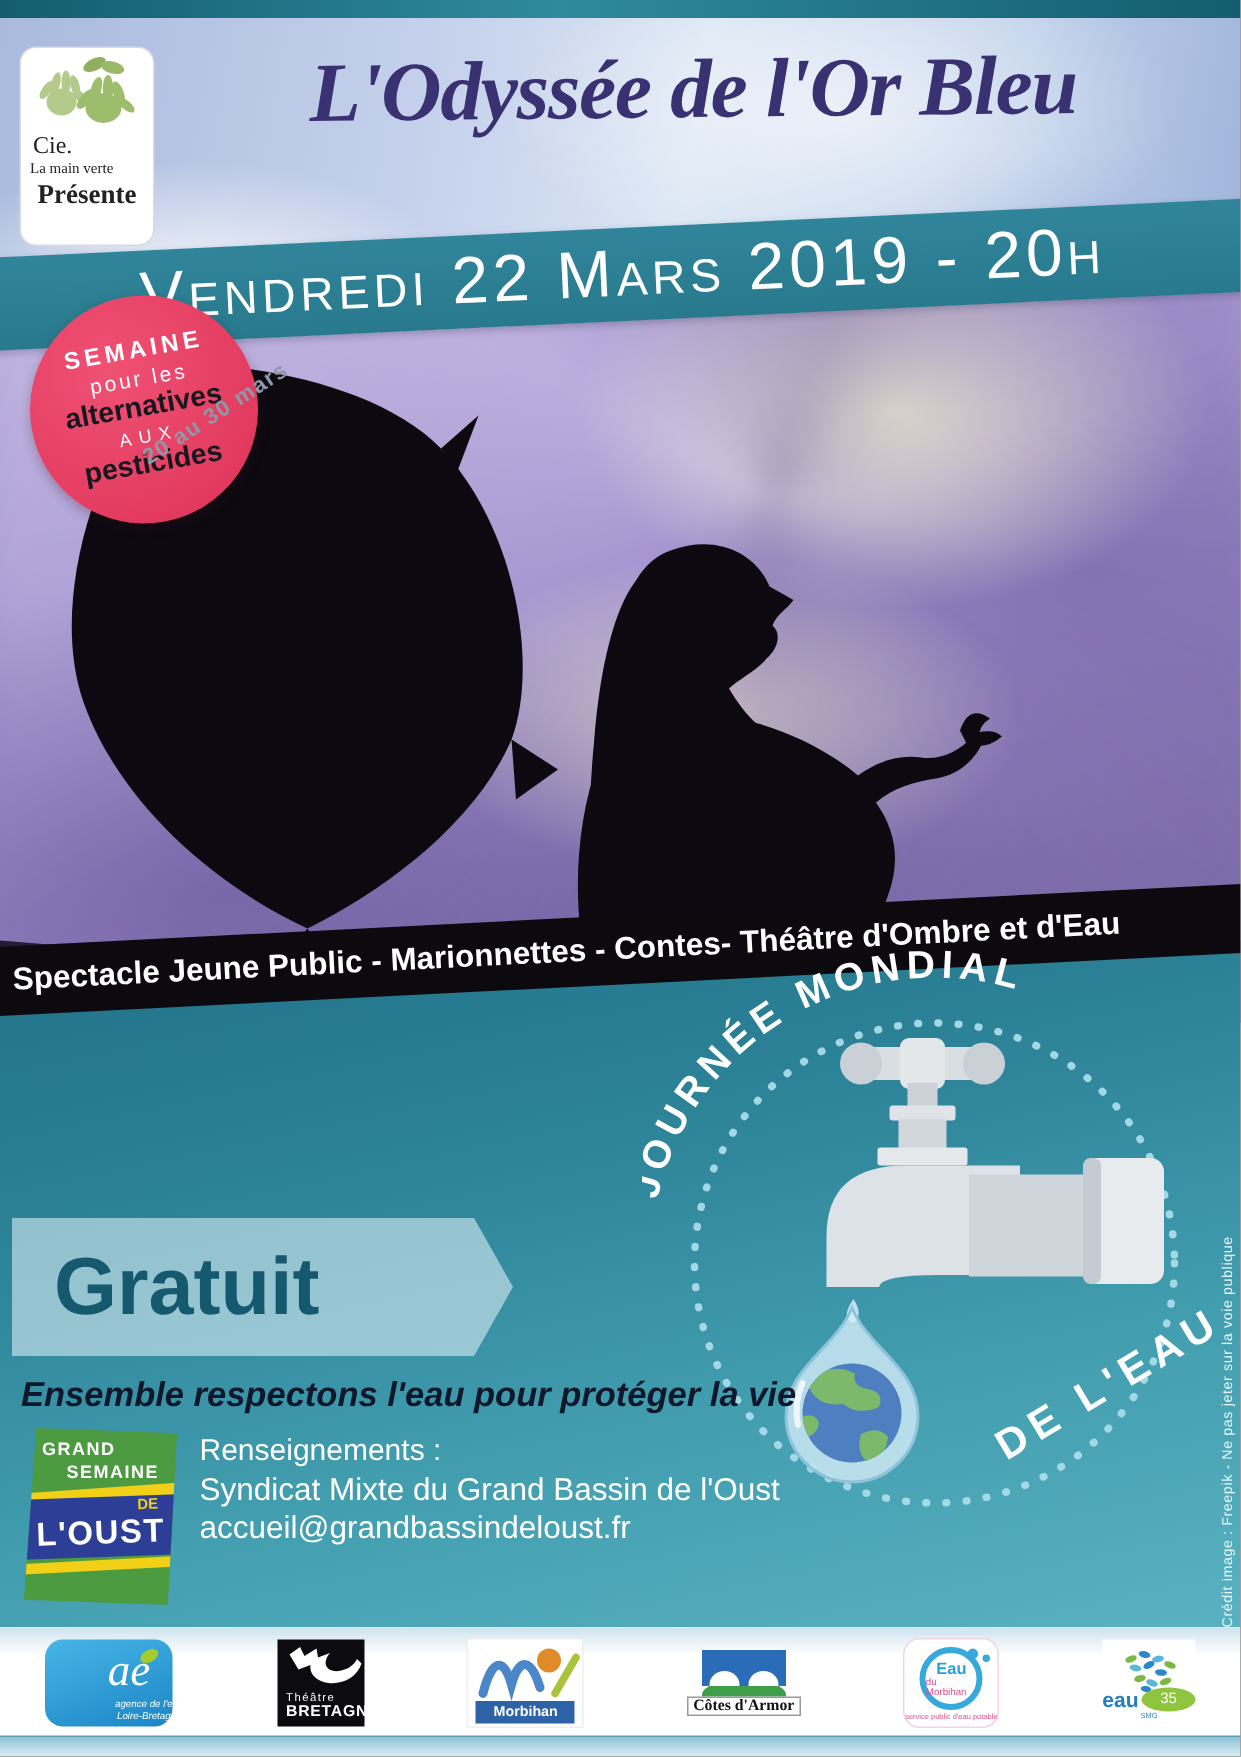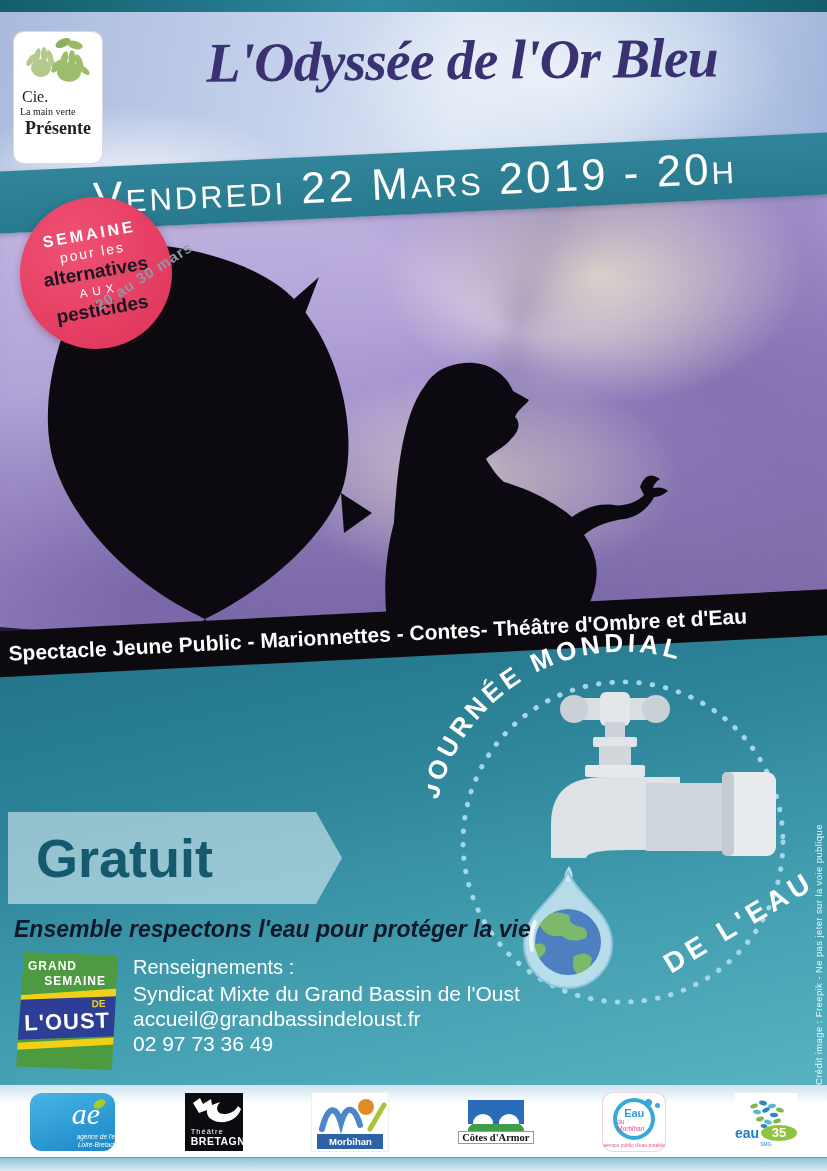--- a/index.html
+++ b/index.html
@@ -157,21 +157,21 @@
   .edm-morb{color:#e0518e;font-size:6.5px;margin-top:-1px;}
   .edm-dot1{position:absolute;top:6px;right:13px;width:7px;height:7px;border-radius:50%;background:#35a8dc;}
   .edm-dot2{position:absolute;top:10px;right:5px;width:5px;height:5px;border-radius:50%;background:#35a8dc;}
   .edm-sub{position:absolute;bottom:3px;width:100%;text-align:center;font-size:5px;color:#e0518e;}
 
   .e35-box{width:62px;height:58px;background:#fff;display:flex;flex-direction:column;
     align-items:center;justify-content:center;}
   .e35-row{display:flex;align-items:center;gap:2px;margin-top:-3px;}
   .e35-eau{color:#1f7ec0;font-weight:bold;font-size:14px;}
   .e35-circle{width:36px;height:16px;border-radius:50%;background:#8fc43f;color:#fff;
-    font-size:13px;font-weight:bold;display:flex;align-items:center;justify-content:center;}
+    font-size:10px;font-weight:normal;display:flex;align-items:center;justify-content:center;}
   .e35-sub{font-size:5px;color:#2a87c8;}
 </style>
 </head>
 <body>
 
 <div class="poster">
 
   <div class="top-strip"></div>
   <div class="sky"></div>
 
@@ -298,21 +298,20 @@
       <span class="gbo-de">DE</span>
       <div class="gbo-oust">L'OUST</div>
     </div>
     <div class="gbo-y2"></div>
   </div>
 
   <div class="contact">
     <div class="contact-label">Renseignements :</div>
     <div class="contact-line">Syndicat Mixte du Grand Bassin de l'Oust</div>
     <div class="contact-line">accueil@grandbassindeloust.fr</div>
-    <div class="contact-line">02 97 73 36 49</div>
   </div>
 
   <div class="credit">Crédit image : Freepik - Ne pas jeter sur la voie publique</div>
 
   <div class="partner-strip">
 
     <div class="p-logo">
       <div class="aelb-box">
         <div class="aelb-ae">ae</div>
         <div class="aelb-leaf"></div>

